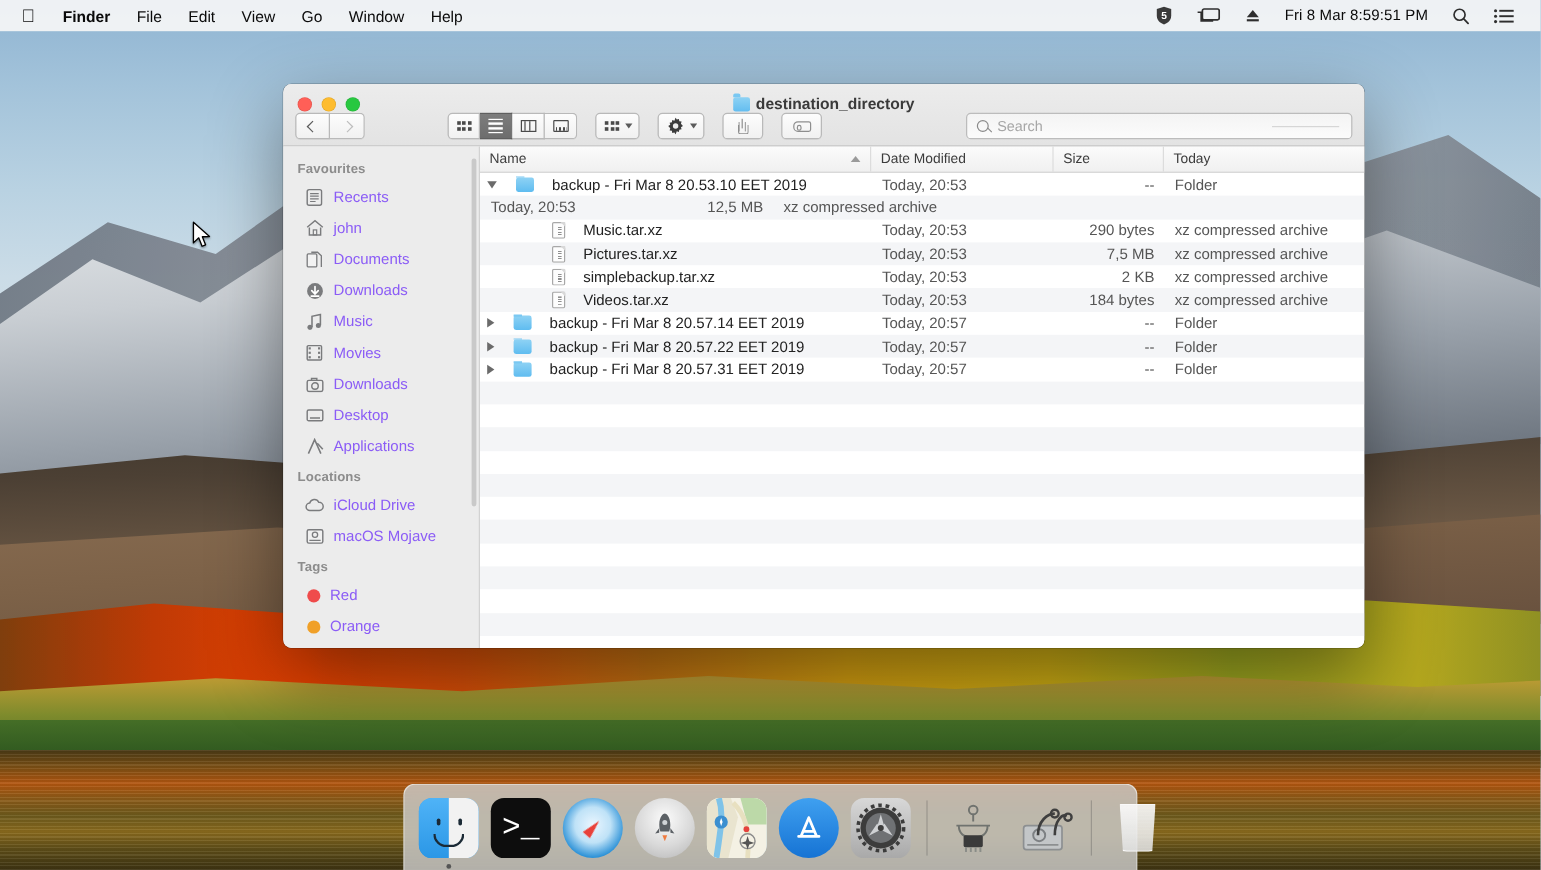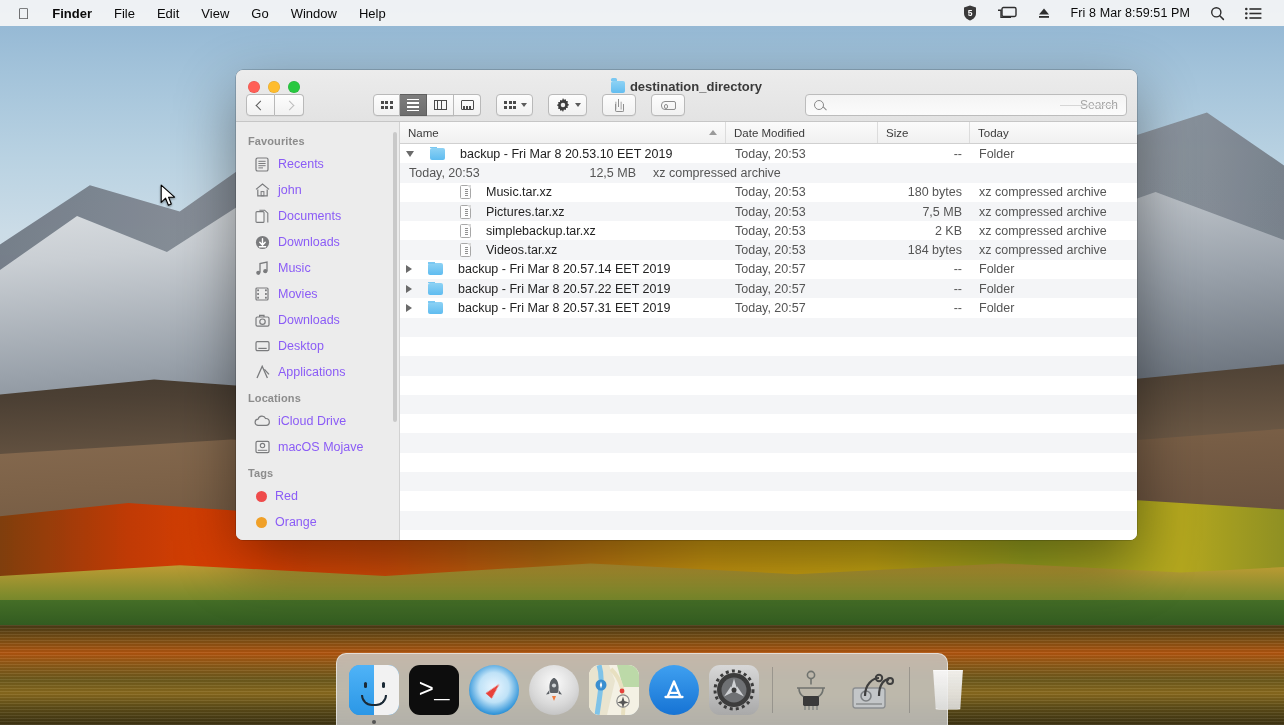--- a/index.html
+++ b/index.html
@@ -107,21 +107,20 @@
     border-radius: 7px;
     box-shadow: 0 22px 60px rgba(0,0,0,.42), 0 0 0 .5px rgba(0,0,0,.30);
     overflow: hidden;
     z-index: 40;
     display: flex; flex-direction: column;
   }
   #titlebar {
     height: 52px; position: relative; flex: none;
     background: linear-gradient(180deg, #ececec 0%, #e3e3e3 100%);
     border-bottom: 1px solid #c6c6c6;
-    text-align: right;
   }
   .traffic { position: absolute; left: 12px; top: 11px; display: flex; gap: 8px; }
   .light { width: 12px; height: 12px; border-radius: 50%; }
   .l-close { background: #ff5f57; box-shadow: inset 0 0 0 .5px rgba(0,0,0,.12); }
   .l-min   { background: #febc2e; box-shadow: inset 0 0 0 .5px rgba(0,0,0,.12); }
   .l-max   { background: #28c840; box-shadow: inset 0 0 0 .5px rgba(0,0,0,.12); }
   .win-title {
     position: absolute; left: 0; right: 0; top: 9px;
     display: flex; align-items: center; justify-content: center; gap: 5px;
     font-size: 13px; font-weight: bold; color: #3a3a3a;
@@ -706,21 +705,21 @@
               <div class="r-kind">xz compressed archive</div>
             </div>
             <div class="row">
               <div class="r-name">
                 <span class="indent"></span>
                 <span class="tri none"></span>
                 <span class="fico-doc"></span>
                 <span class="rname-text">Music.tar.xz</span>
               </div>
               <div class="r-date">Today, 20:53</div>
-              <div class="r-size">180 bytes</div>
+              <div class="r-size">290 bytes</div>
               <div class="r-kind">xz compressed archive</div>
             </div>
             <div class="row alt">
               <div class="r-name">
                 <span class="indent"></span>
                 <span class="tri none"></span>
                 <span class="fico-doc"></span>
                 <span class="rname-text">Pictures.tar.xz</span>
               </div>
               <div class="r-date">Today, 20:53</div>

